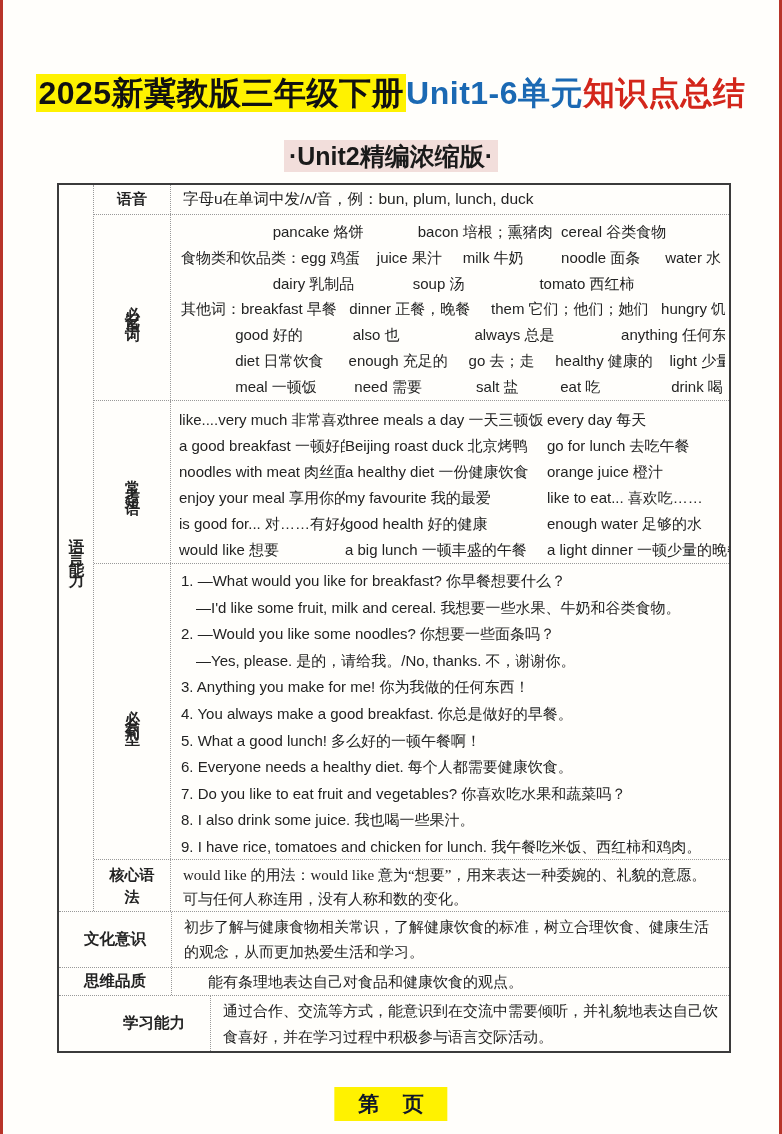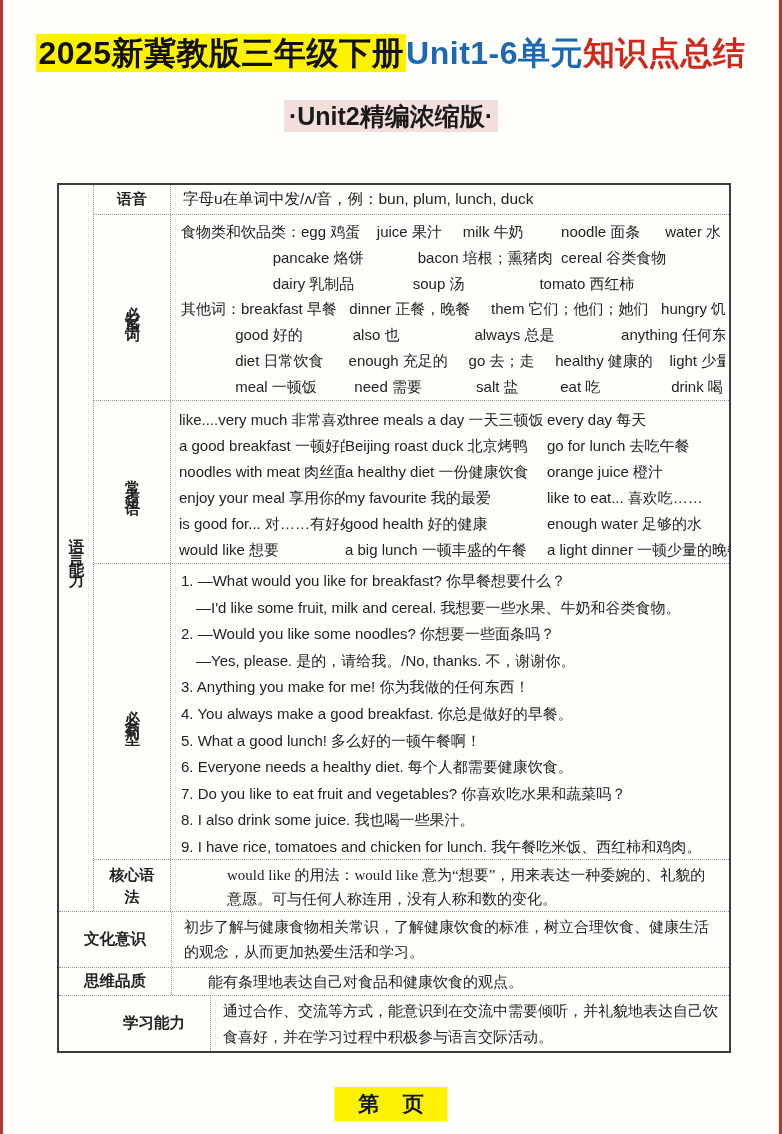--- a/index.html
+++ b/index.html
@@ -5,21 +5,21 @@
   * { margin:0; padding:0; box-sizing:border-box; }
   html,body { background:#ffffff; }
   .page {
     position:relative; width:782px; height:1134px; margin:0 auto;
     background:#fffefb; font-family:"Liberation Sans", sans-serif; color:#222;
     overflow:hidden;
   }
   .edge { position:absolute; top:0; bottom:0; width:3px; background:#b8352a; }
   .edge.left { left:0; } .edge.right { right:0; }
 
-  .title { text-align:center; padding-top:32px; font-size:32px; font-weight:bold;
+  .title { text-align:center; padding-top:72px; font-size:32px; font-weight:bold;
            white-space:nowrap; letter-spacing:0.5px; }
   .t-hl  { background:#fff200; color:#111; padding:1px 2px; }
   .t-blue{ color:#1b69b3; }
   .t-red { color:#d3261b; }
 
   .subtitle { text-align:center; margin-top:24px; font-size:25px; font-weight:bold; color:#1a1a1a; }
   .subtitle span { background:#f2dedb; padding:2px 5px; }
 
   .tbl {
     position:absolute; left:57px; top:183px; width:674px; height:870px;
@@ -38,21 +38,21 @@
   .vlabel { writing-mode:vertical-rl; text-orientation:upright; font-weight:bold;
             font-size:15px; letter-spacing:7px; }
   .vlabel.la { letter-spacing:11px; font-size:15.5px; }
   .hlabel { font-weight:bold; font-size:15px; }
   .glabel { font-weight:bold; line-height:1.45; padding:0 14px; text-align:center; }
 
   .r-phonics   { height:30px; }
   .r-words     { height:186px; }
   .r-phrases   { height:163px; }
   .r-sentences { height:296px; }
-  .r-grammar   { height:51px;gap:44px; }
+  .r-grammar   { height:51px; }
 
   .phonics-text { display:flex; align-items:center; padding-left:12px; font-size:15.5px; white-space:pre; }
   .words { padding:4px 4px 0 10px; }
   .wline { white-space:pre; line-height:25.8px; overflow:hidden; }
   .phrases { padding:6px 0 0 8px; }
   .prow { display:grid; grid-template-columns:166px 202px 1fr; line-height:26px; }
   .prow span { white-space:nowrap; overflow:hidden; }
   .sentences { padding:4px 6px 0 10px; }
   .sline { line-height:26.6px; white-space:nowrap; overflow:hidden; }
   .sline.indent { padding-left:15px; }
@@ -93,22 +93,22 @@
         <div class="trow r-phonics">
           <div class="rlabel hlabel">语音</div>
           <div class="rcontent phonics-text">字母u在单词中发/ʌ/音，例：bun, plum, lunch, duck</div>
         </div>
 
         <div class="trow r-words">
           <div class="rlabel">
             <span class="vlabel">必记单词</span>
           </div>
           <div class="rcontent words">
+            <div class="wline">                      pancake 烙饼             bacon 培根；熏猪肉  cereal 谷类食物</div>
             <div class="wline">食物类和饮品类：egg 鸡蛋    juice 果汁     milk 牛奶         noodle 面条      water 水</div>
-            <div class="wline">                      pancake 烙饼             bacon 培根；熏猪肉  cereal 谷类食物</div>
             <div class="wline">                      dairy 乳制品              soup 汤                  tomato 西红柿</div>
             <div class="wline">其他词：breakfast 早餐   dinner 正餐，晚餐     them 它们；他们；她们   hungry 饥饿的</div>
             <div class="wline">             good 好的            also 也                  always 总是                anything 任何东西</div>
             <div class="wline">             diet 日常饮食      enough 充足的     go 去；走     healthy 健康的    light 少量的</div>
             <div class="wline">             meal 一顿饭         need 需要             salt 盐          eat 吃                 drink 喝</div>
           </div>
         </div>
 
         <div class="trow r-phrases">
           <div class="rlabel">

